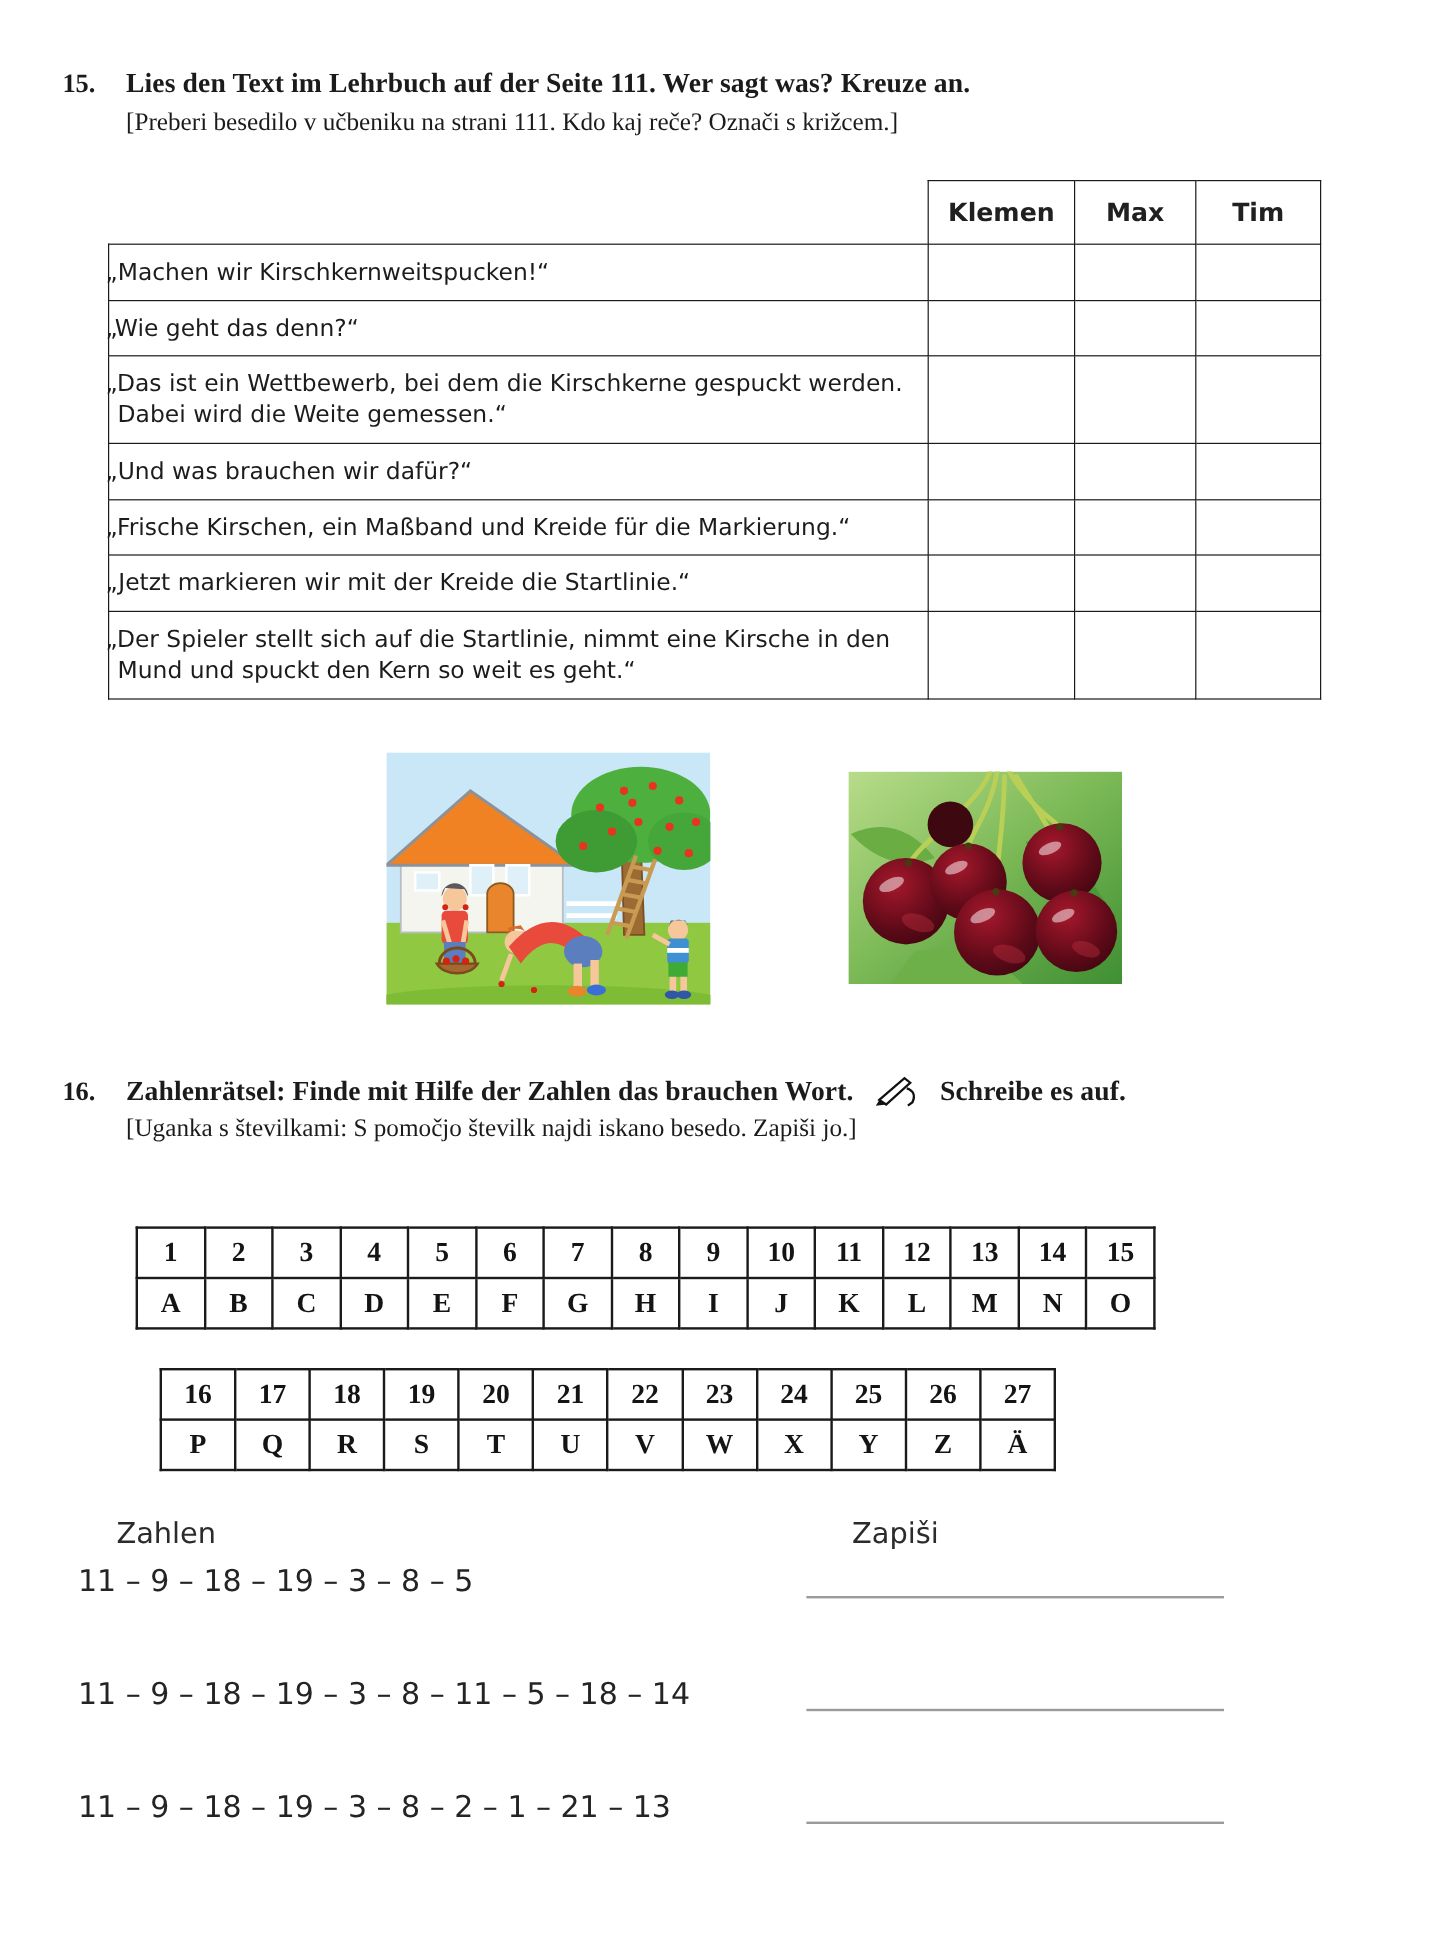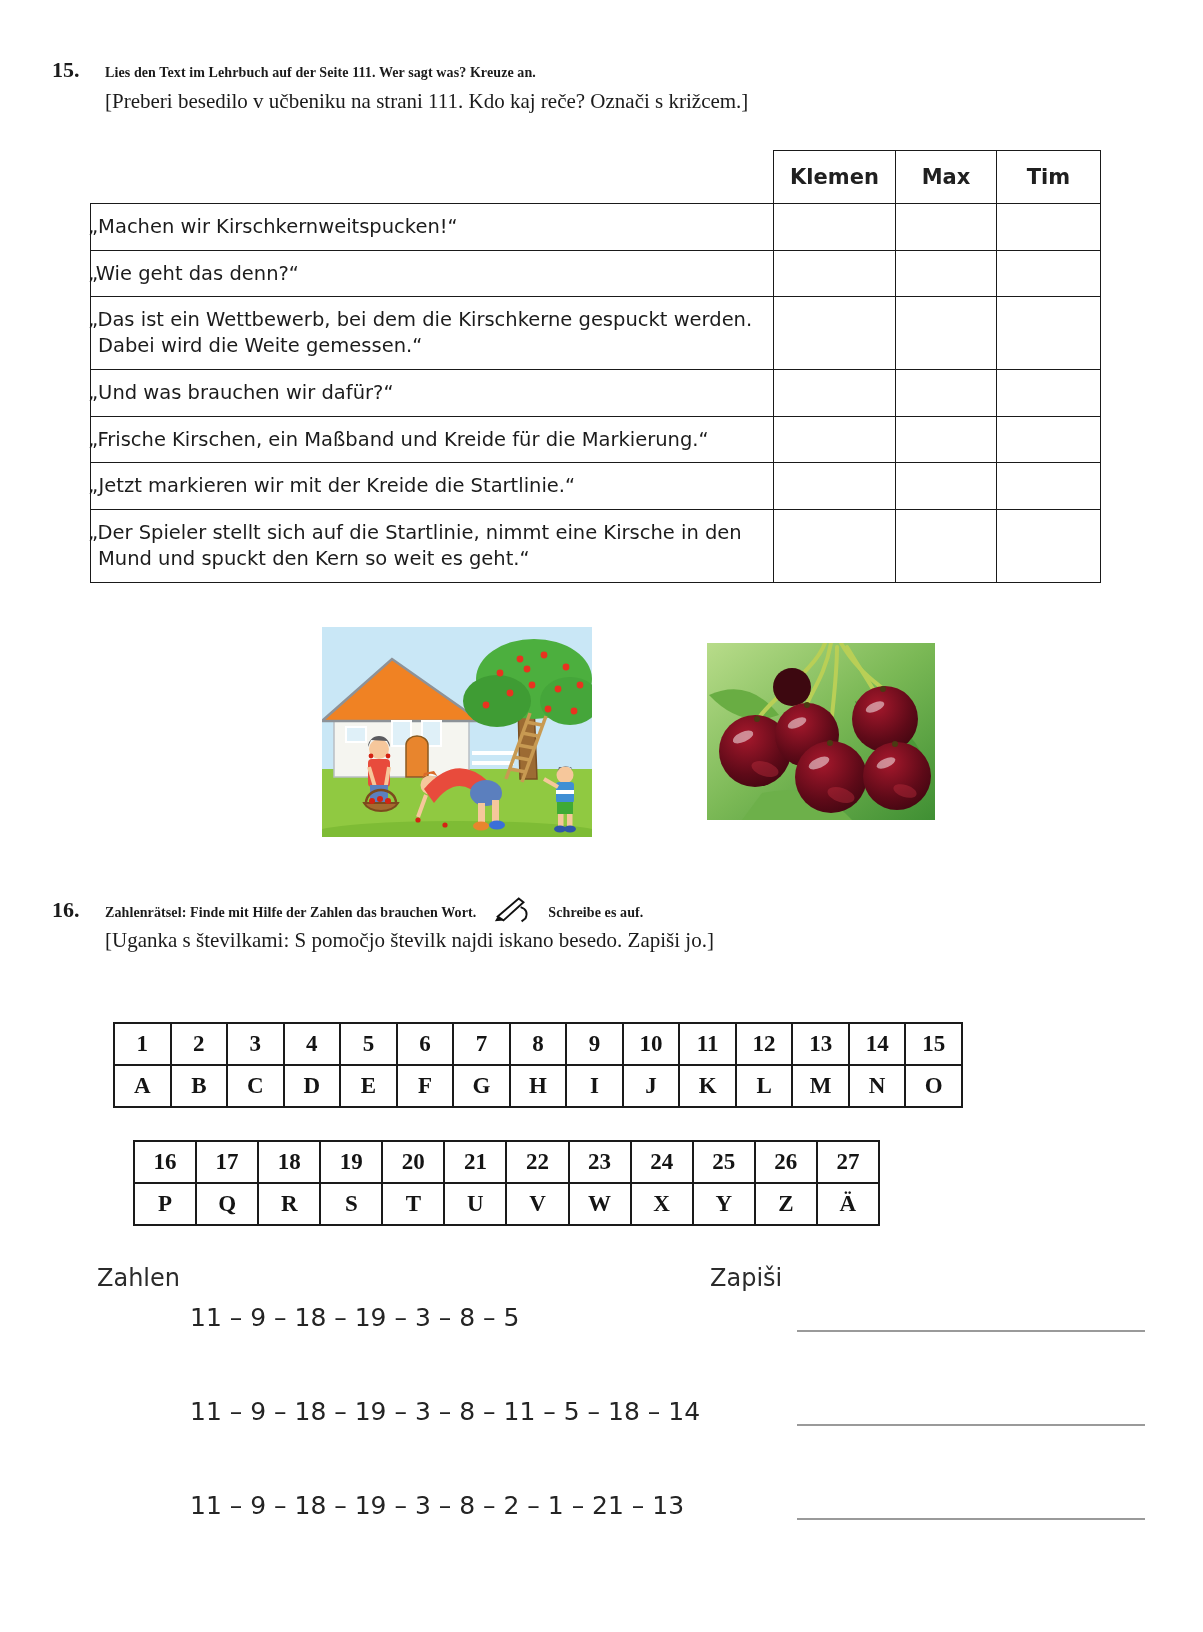--- a/index.html
+++ b/index.html
@@ -2,21 +2,21 @@
 <html><head>
 <meta charset="utf-8">
 <style>
   html,body { margin:0; padding:0; background:#ffffff; }
   .page { position:relative; width:1203px; height:1580px; background:#ffffff; overflow:hidden;
           font-family:"Liberation Serif", serif; color:#1b1b1b; }
 
   
   .ex-head { position:absolute; left:52px; display:flex; align-items:baseline; }
   .ex-num  { width:53px; font-weight:bold; font-size:22px; }
-  .ex-title{ font-weight:bold; font-size:14px; letter-spacing:.1px; white-space:nowrap; }
+  .ex-title{ font-weight:bold; font-size:23px; letter-spacing:.1px; white-space:nowrap; }
   .ex-sub  { position:absolute; left:105px; font-size:21px; }
 
   .pen-icon { display:inline-block; vertical-align:-6px; margin:0 14px 0 16px; }
 
   
   .t15 { position:absolute; left:90px; top:150px; border-collapse:collapse; table-layout:fixed;
          width:1010px; font-family:"DejaVu Sans", sans-serif; }
   .t15 th, .t15 td { border:1.5px solid #1a1a1a; }
   .t15 th.corner { border:none; }
   .t15 th { height:50px; font-size:21px; font-weight:bold; color:#202020; }
@@ -36,21 +36,21 @@
   .code1 { left:113px; top:1022px; width:850px; }
   .code2 { left:133px; top:1140px; width:747px; }
 
   
   .col-label { position:absolute; top:1264px; font-family:"DejaVu Sans", sans-serif;
                font-size:24px; color:#2b2b2b; }
   .label-zahlen { left:97px; }
   .label-woerter { left:710px; }
 
   .puzzles { position:absolute; left:65px; top:1296px; width:1080px; }
-  .puzzle-row { display:flex; align-items:flex-end; height:36px; margin-bottom:58px;justify-content:flex-end; }
+  .puzzle-row { display:flex; align-items:flex-end; height:36px; margin-bottom:58px; }
   .nums { width:607px; font-family:"DejaVu Sans", sans-serif; font-size:25px; color:#242424;
           white-space:nowrap; }
   .answer-line { width:348px; height:30px; border-bottom:2px solid #9a9a9a; }
 
   .page-num { position:absolute; left:52px; top:1660px; font-size:20px; color:#222; }
 </style>
 </head>
 <body>
 
 <div class="page">

